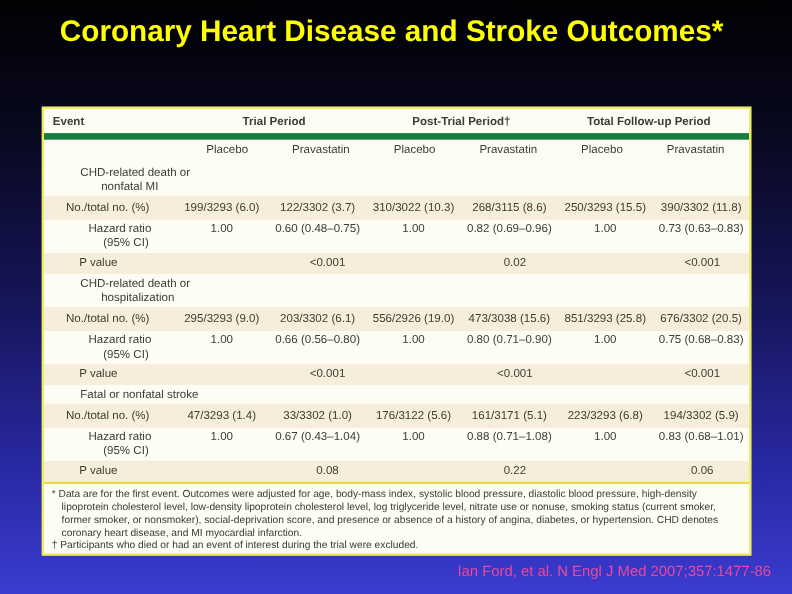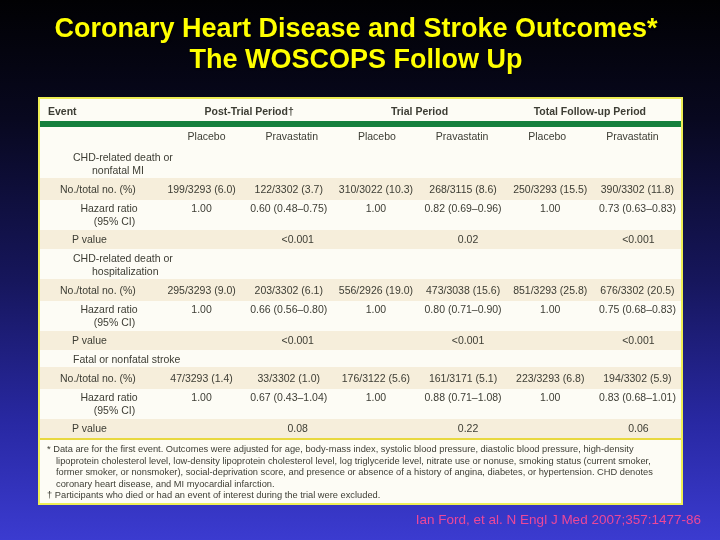--- a/index.html
+++ b/index.html
@@ -55,29 +55,28 @@
   .citation {
     position:absolute; top:512px; right:19px;
     color:#ec4899; font-size:13.5px;
   }
 </style>
 </head>
 <body>
 
 <div class="slide-title">
   <div>Coronary Heart Disease and Stroke Outcomes*</div>
-  <div>The WOSCOPS Follow Up</div>
 </div>
 
 <div class="table-card">
 
   <div class="grid head-row">
     <div class="event-h">Event</div>
+    <div class="span2">Trial Period</div>
     <div class="span2">Post-Trial Period†</div>
-    <div class="span2">Trial Period</div>
     <div class="span2">Total Follow-up Period</div>
   </div>
 
   <div class="grid subhead-row">
     <div></div>
     <div>Placebo</div>
     <div>Pravastatin</div>
     <div>Placebo</div>
     <div>Pravastatin</div>
     <div>Placebo</div>

